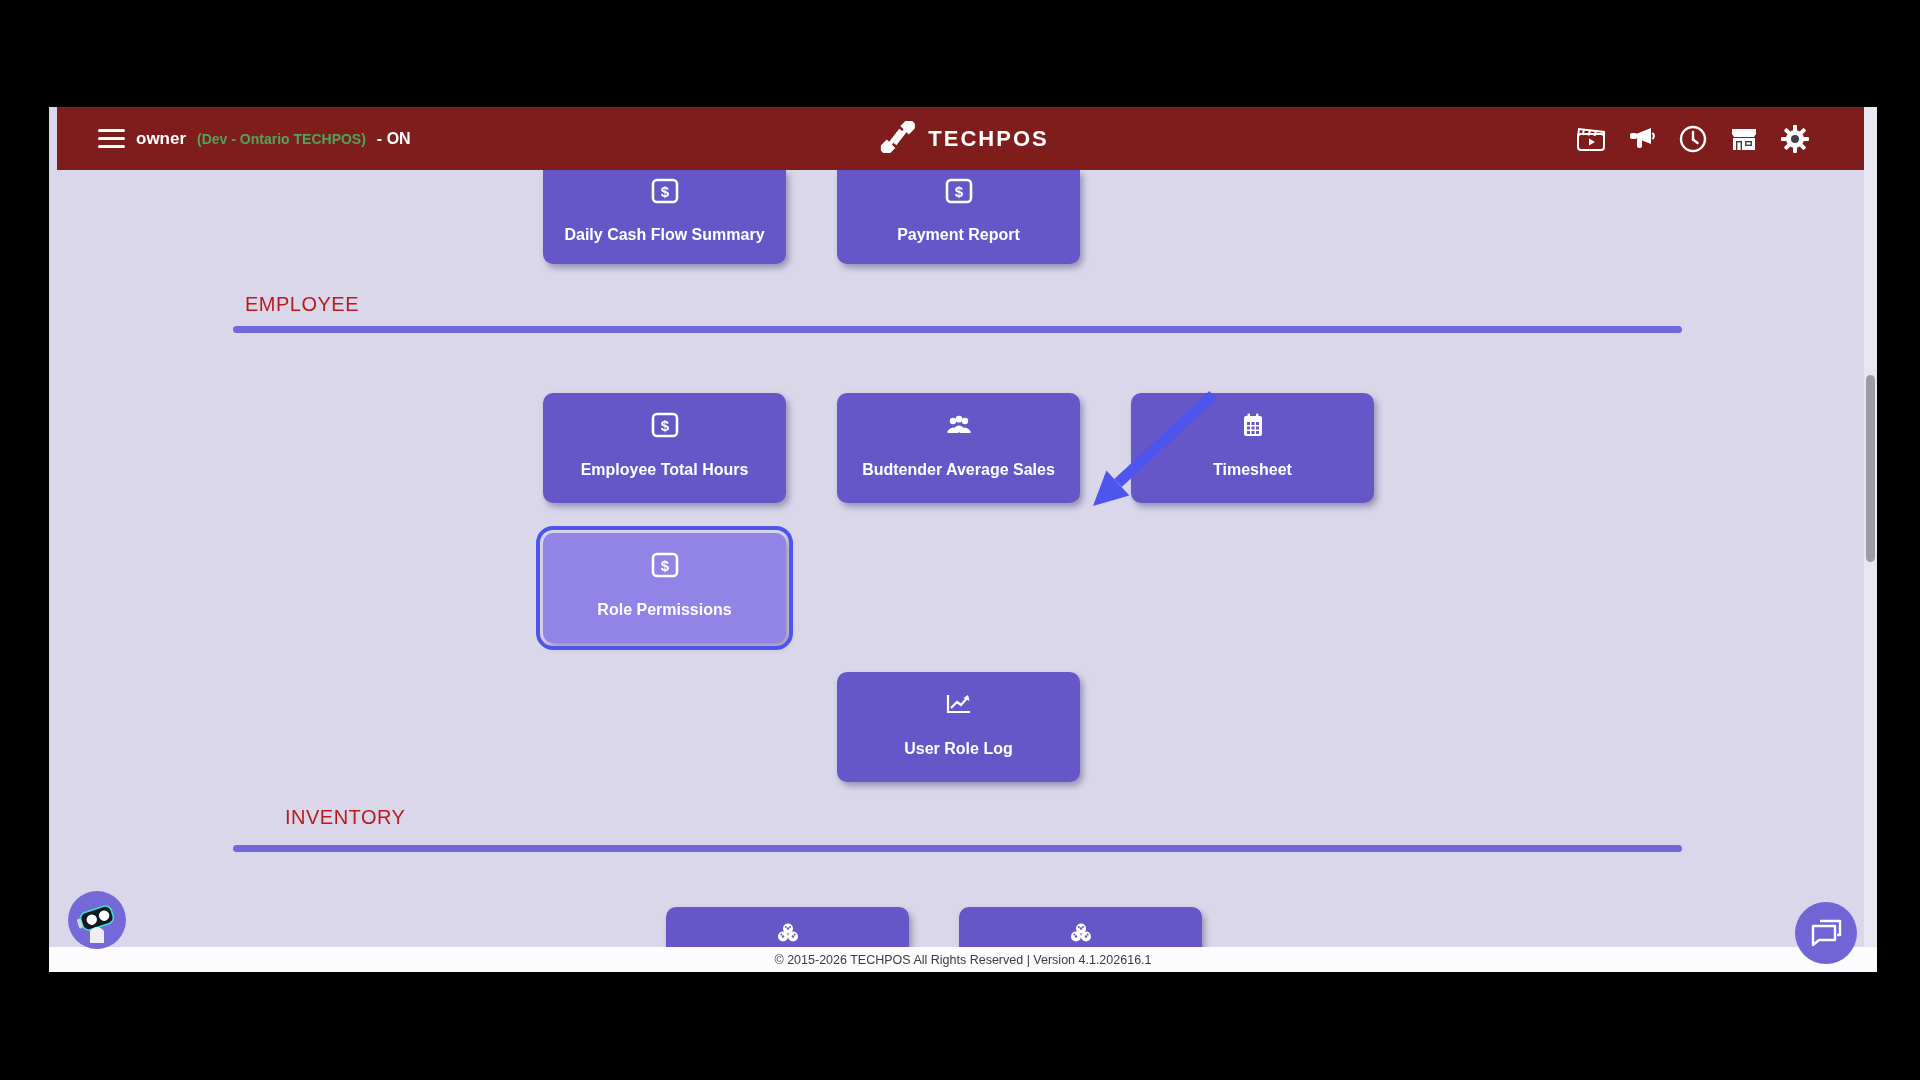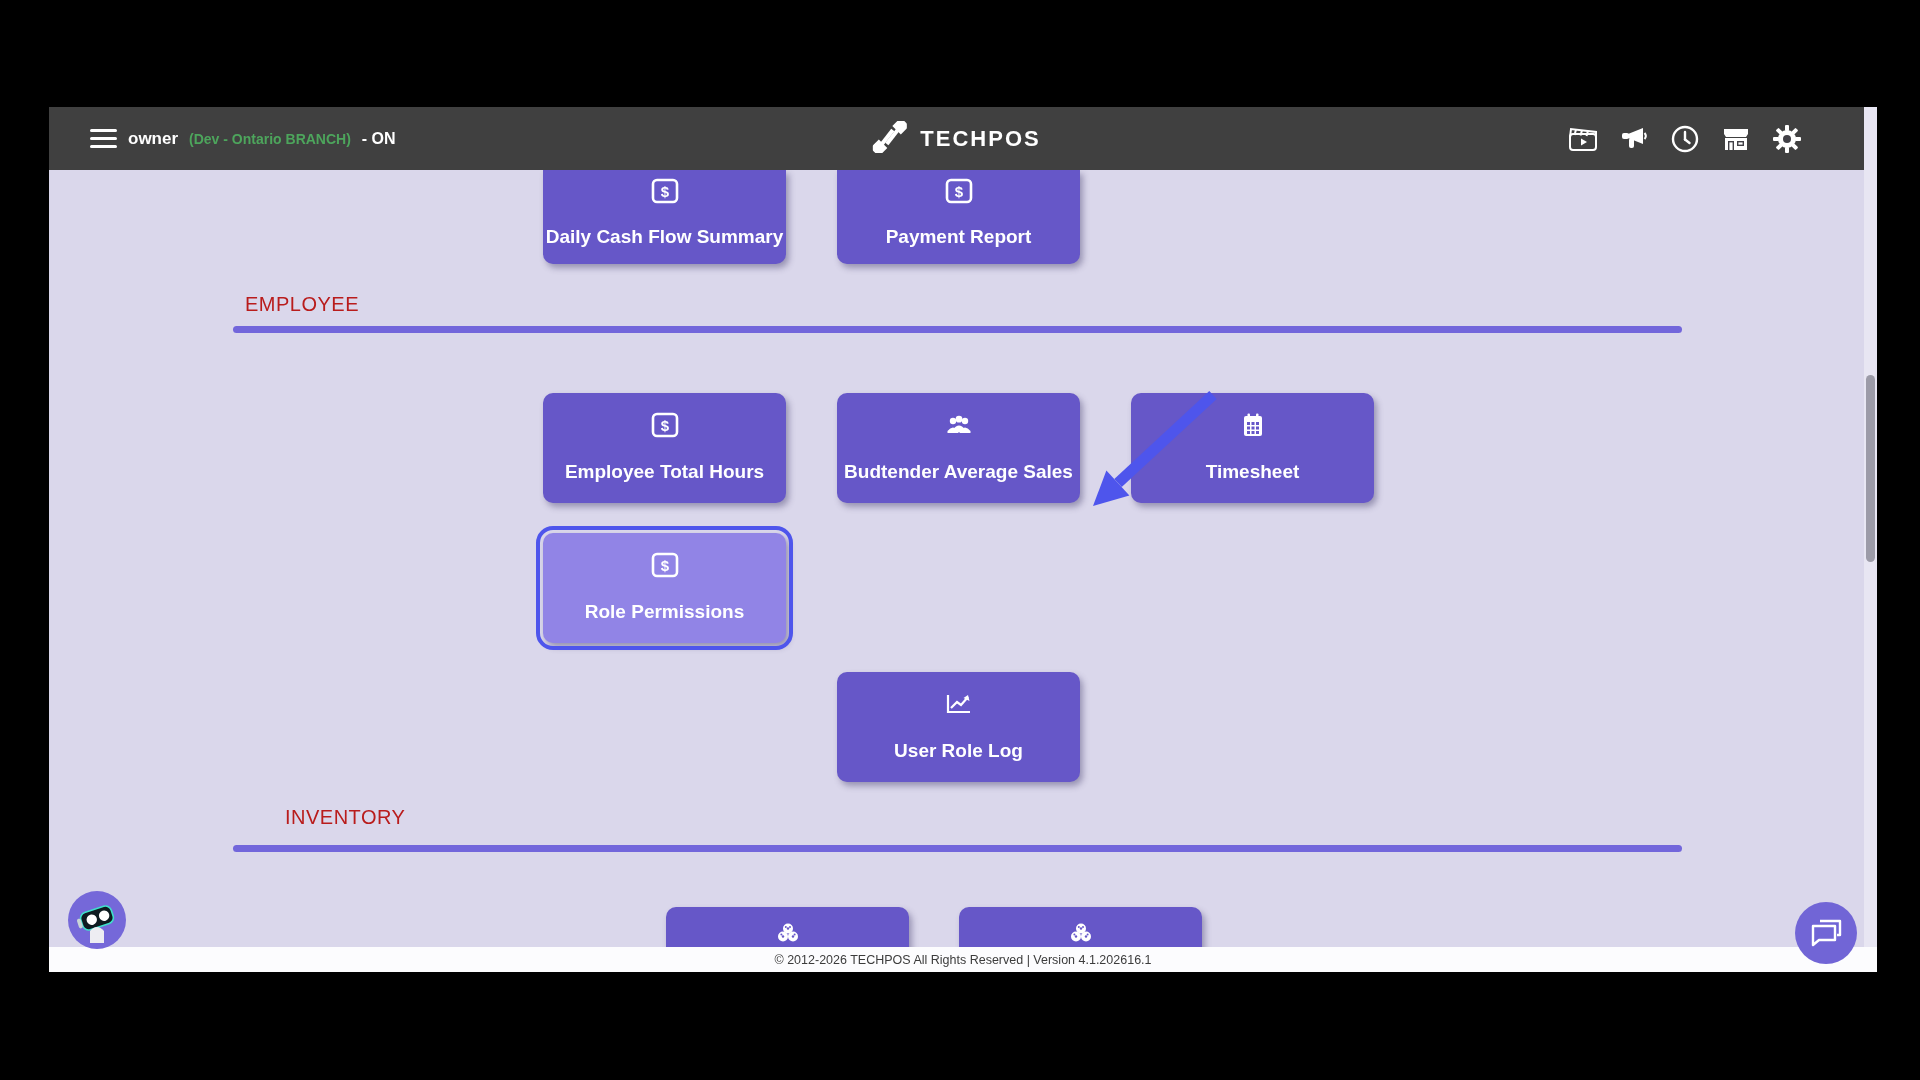--- a/index.html
+++ b/index.html
@@ -1,19 +1,19 @@
 <!DOCTYPE html>
 <html><head>
 <meta charset="utf-8">
 <style>
   html,body{margin:0;padding:0;background:#000;width:1920px;height:1080px;overflow:hidden;
     font-family:"Liberation Sans",sans-serif;}
   #app{position:absolute;left:49px;top:107px;width:1828px;height:865px;background:#DAD7EB;overflow:hidden;}
   
-  .hdr{position:absolute;left:0;top:0;width:1815px;height:63px;background:#404040;z-index:5;}
+  .hdr{position:absolute;left:8px;top:0;width:1815px;height:63px;background:#7f1d1d;z-index:5;}
   .hdr-left{position:absolute;left:41px;top:0;height:63px;display:flex;align-items:center;gap:11px;}
   .burger{display:flex;flex-direction:column;gap:5px;cursor:pointer;}
   .burger span{display:block;width:27px;height:3px;background:#fff;border-radius:2px;}
   .hdr-user{color:#fff;font-size:17px;font-weight:bold;}
   .hdr-branch{color:#4DA55C;font-size:14px;font-weight:bold;}
   .hdr-suffix{color:#fff;font-size:16px;font-weight:bold;}
   .brand{position:absolute;left:50%;top:0;transform:translateX(-50%);height:63px;display:flex;align-items:center;gap:14px;}
   .brand-text{color:#fff;font-size:22px;font-weight:bold;letter-spacing:2px;font-family:"Liberation Sans",sans-serif;}
   .hdr-icons{position:absolute;right:62px;top:0;height:63px;display:flex;align-items:center;gap:21px;}
   .hdr-icons .hicon{width:30px;height:30px;display:flex;align-items:center;justify-content:center;cursor:pointer;}
@@ -29,21 +29,21 @@
   .row{position:absolute;display:flex;gap:51px;}
   #row-top{left:494px;top:63px;}
   #row-emp-1{left:494px;top:286px;}
   #row-emp-2{left:494px;top:426px;}
   #row-emp-3{left:788px;top:565px;}
   #row-inv-1{left:617px;top:800px;gap:50px;}
   .tile{width:243px;height:110px;background:#6657C8;border-radius:10px;
     box-shadow:3px 4px 6px rgba(70,65,110,.45);display:flex;flex-direction:column;align-items:center;
     padding-top:19px;box-sizing:border-box;cursor:pointer;}
   .tile .t-icon{height:26px;display:flex;align-items:center;justify-content:center;}
-  .tile .t-label{margin-top:23px;color:#fff;font-size:19px;font-weight:bold;text-align:center;}
+  .tile .t-label{margin-top:23px;color:#fff;font-size:16px;font-weight:bold;text-align:center;}
   #row-top .tile{height:94px;border-radius:0 0 10px 10px;padding-top:8px;}
   #row-top .tile .t-label{margin-top:22px;}
   #row-inv-1 .tile{padding-top:13px;}
   .tile--active{background:#9184E6;outline:4px solid #4E55EC;outline-offset:3px;}
   
   #arrow-overlay{position:absolute;left:0;top:0;width:1828px;height:865px;pointer-events:none;z-index:8;}
   
   .ftr{position:absolute;left:0;top:840px;width:1828px;height:25px;background:#FCFCFE;z-index:9;
     display:flex;align-items:center;justify-content:center;color:#3C3C3C;font-size:12.5px;}
   
@@ -57,21 +57,21 @@
 <div id="app">
 
   <div class="hdr">
     <div class="hdr-left">
       <div class="burger">
         <span></span>
           <span></span>
           <span></span>
       </div>
       <span class="hdr-user">owner</span>
-      <span class="hdr-branch">(Dev - Ontario BRANCH)</span>
+      <span class="hdr-branch">(Dev - Ontario TECHPOS)</span>
       <span class="hdr-suffix">- ON</span>
     </div>
 
     <div class="brand">
       <span>
         <svg width="34" height="32" viewBox="0 0 34 32">
           <g stroke="#fff" stroke-width="4" fill="#fff">
             <line x1="6" y1="27" x2="20" y2="9"></line>
             <line x1="14" y1="23" x2="28" y2="5"></line>
             <rect x="2" y="23" width="8" height="8" transform="rotate(45 6 27)"></rect>
@@ -293,21 +293,21 @@
         <div class="t-label"></div>
       </div>
     </div>
 
   <svg id="arrow-overlay">
     <line x1="1164" y1="288" x2="1069" y2="376" stroke="#4E55EC" stroke-width="11"></line>
     <polygon points="1044,399 1057.4,363.4 1080.4,388.4" fill="#4E55EC"></polygon>
   </svg>
 
   <div class="ftr">
-    <span>© 2012-2026 TECHPOS All Rights Reserved | Version 4.1.202616.1</span>
+    <span>© 2015-2026 TECHPOS All Rights Reserved | Version 4.1.202616.1</span>
   </div>
 
   <div class="fab" id="fab-robot">
     <svg width="58" height="58" viewBox="0 0 58 58">
       <g transform="rotate(-18 29 27)">
         <rect x="13" y="18" width="32" height="18" rx="6" fill="#0E1B20" stroke="#3FE0CB" stroke-width="1.6"></rect>
         <circle cx="23.5" cy="27" r="5.2" fill="#fff"></circle>
         <circle cx="36.5" cy="27" r="5.2" fill="#fff"></circle>
         <rect x="9" y="22" width="4" height="10" rx="2" fill="#C9D4D6"></rect>
       </g>

